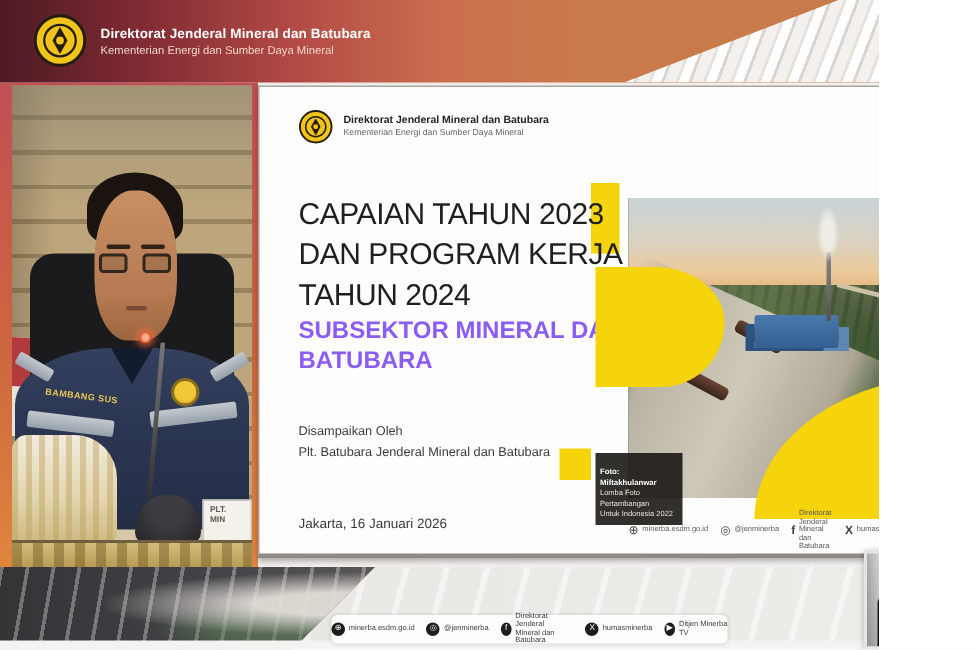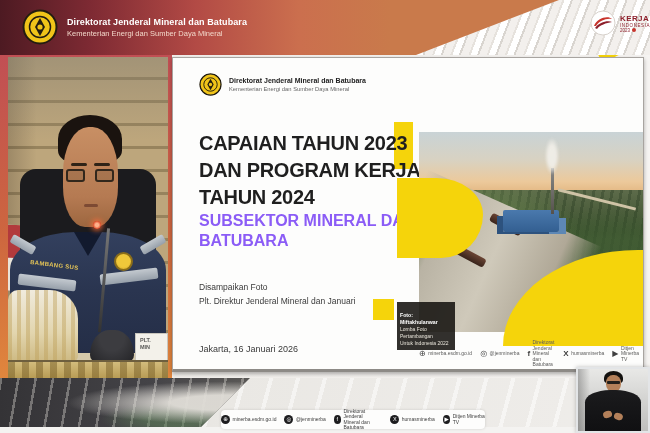--- a/index.html
+++ b/index.html
@@ -1,17 +1,17 @@
 <!DOCTYPE html>
 <html><head>
 <meta charset="utf-8">
 <style>
   * { margin:0; padding:0; box-sizing:border-box; }
   html,body { width:650px; height:433px; overflow:hidden; font-family:"Liberation Sans", sans-serif; }
-  #stage { position:relative; width:650px; height:433px; background:linear-gradient(90deg,#f0ede9 0%,#f6f4f2 100%); overflow:hidden; }
+  #stage { position:relative; width:586px; height:433px; background:linear-gradient(90deg,#f0ede9 0%,#f6f4f2 100%); overflow:hidden; }
   .abs { position:absolute; }
 
   
   #header { left:0; top:0; width:650px; height:55px; z-index:2;
     background:linear-gradient(90deg,#4d1a22 0%,#7e2a33 14%,#b24a45 30%,#cb6f4e 46%,#c97a4b 60%,#c97a4b 68%); }
   #header-wedge { left:0; top:0; width:650px; height:55px;
     background:repeating-linear-gradient(111deg,#ffffff 0 6px,#d9d5d0 6px 8px,#f3f0ed 8px 15px,#e6e2dd 15px 17px);
     clip-path:polygon(64% 100%,86% 0%,100% 0%,100% 100%); }
   #yellow-ribbon { left:596px; top:36px; width:74px; height:11px; background:#F5D40B; transform:rotate(-27deg); z-index:1; }
   .emblem { border-radius:50%; }
@@ -67,21 +67,21 @@
     background:
       repeating-linear-gradient(90deg,rgba(120,95,40,.5) 0 7px,rgba(0,0,0,0) 7px 14px),
       linear-gradient(180deg,#d3bc7c 0%,#b89c55 100%); border-top:2px solid #6e5f3e; }
 
   
   #slide { left:172px; top:57px; width:472px; height:315px; background:#fdfdfc; border:1.5px solid #a8a4a0;
     border-bottom:3px solid #8d8a86; box-shadow:0 2px 4px rgba(0,0,0,.3); overflow:hidden; z-index:3; }
   #slide-brand { left:26px; top:15px; display:flex; align-items:center; gap:7px; }
   #slide-brand .t1 { color:#222; font-size:7px; font-weight:bold; }
   #slide-brand .t2 { color:#666; font-size:5.8px; margin-top:1.5px; }
-  #slide-title { left:26px; top:72px; width:240px; color:#1f1f1f; font-size:20px; font-weight:700;
+  #slide-title { left:26px; top:72px; width:240px; color:#1f1f1f; font-size:20px; font-weight:400;
     line-height:27px; letter-spacing:-.3px; white-space:pre-line; }
   #slide-subtitle { left:26px; top:153px; width:240px; color:#8b5cf6; font-size:16px; font-weight:800; line-height:20px; white-space:pre-line; }
   #yellow-rect { left:221px; top:64px; width:19px; height:47px; background:#F5D40B; }
   #presented { left:26px; top:222px; color:#3a3a3a; font-size:8.5px; line-height:14px; }
   #slide-date { left:26px; top:286px; color:#3a3a3a; font-size:9px; }
   
   #slide-photo { left:246px; top:74px; width:224.5px; height:200px; overflow:hidden; background:#49583c; }
   .ph-sky { position:absolute; left:0; top:0; width:100%; height:62px;
     background:linear-gradient(180deg,#c9d3d6 0%,#d8d2c2 45%,#ecc99b 80%,#e2b57f 100%); }
   .ph-land { position:absolute; left:0; top:58px; width:100%; height:142px;
@@ -232,22 +232,22 @@
     </div>
 
     <div class="abs" id="yellow-rect"></div>
     <div class="abs" id="slide-title">CAPAIAN TAHUN 2023
 DAN PROGRAM KERJA
 TAHUN 2024</div>
     <div class="abs" id="slide-subtitle">SUBSEKTOR MINERAL DAN
 BATUBARA</div>
 
     <div class="abs" id="presented">
-      <div>Disampaikan Foto</div>
-      <div>Plt. Direktur Jenderal Mineral dan Januari</div>
+      <div>Disampaikan Oleh</div>
+      <div>Plt. Batubara Jenderal Mineral dan Batubara</div>
     </div>
     <div class="abs" id="slide-date">Jakarta, 16 Januari 2026</div>
 
     <div class="abs" id="slide-photo">
       <div class="ph-sky"></div>
       <div class="ph-land"></div>
       <div class="ph-river"></div>
       <span class="barge" style="left:28px; top:118px;"></span>
       <span class="barge" style="left:70px; top:88px; width:34px;"></span>
       <div class="ph-plant"></div>

